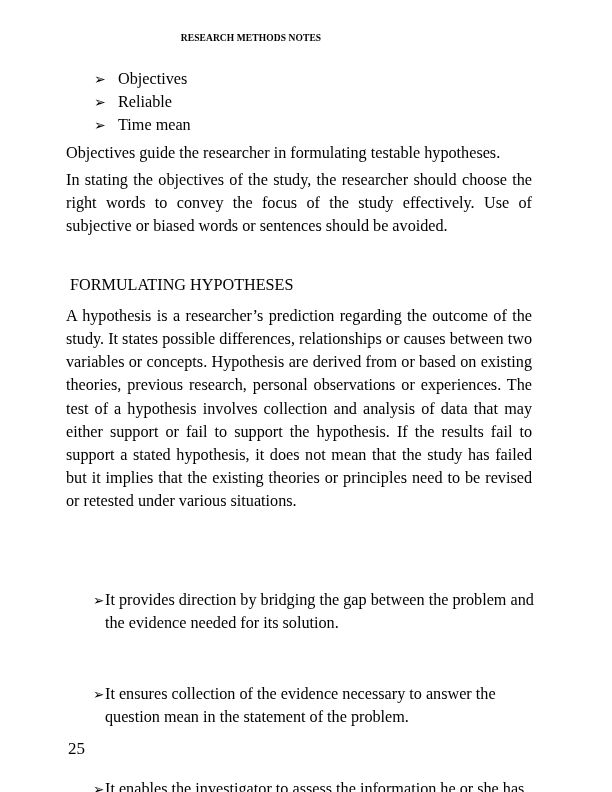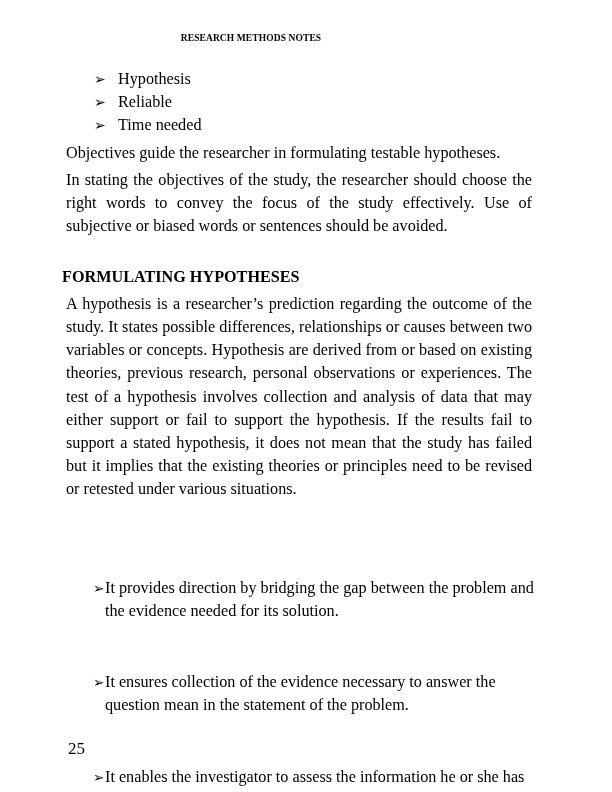--- a/index.html
+++ b/index.html
@@ -66,22 +66,22 @@
     margin: 4px;
     text-align: justify;
     text-justify: inter-word;
   }
 
   .blank-line {
     height: 23.2px;
   }
 
   .heading {
-    margin: 0;
-    font-weight: bold;
+    margin: 8px;
+    font-weight: normal;
     text-align: left;
   }
 
   
   .arrow-list-purpose {
     margin: 0;
     padding: 0;
     list-style: none;
   }
   .arrow-list-purpose > li {
@@ -116,27 +116,27 @@
 <body>
 
 <div class="page">
 
   <div class="page-header">RESEARCH METHODS NOTES</div>
 
   <div class="body-col">
 
     <ul class="arrow-list-top">
       <li>
-        <span class="marker">➢</span><span>Hypothesis</span>
+        <span class="marker">➢</span><span>Objectives</span>
       </li>
       <li>
         <span class="marker">➢</span><span>Reliable</span>
       </li>
       <li>
-        <span class="marker">➢</span><span>Time needed</span>
+        <span class="marker">➢</span><span>Time mean</span>
       </li>
     </ul>
 
     <p class="para">Objectives guide the researcher in formulating testable hypotheses.</p>
 
     <p class="para">In stating the objectives of the study, the researcher should choose the right words to convey the focus of the study effectively. Use of subjective or biased words or sentences should be avoided.</p>
 
     <div class="blank-line"></div>
 
     <p class="heading">FORMULATING HYPOTHESES</p>

